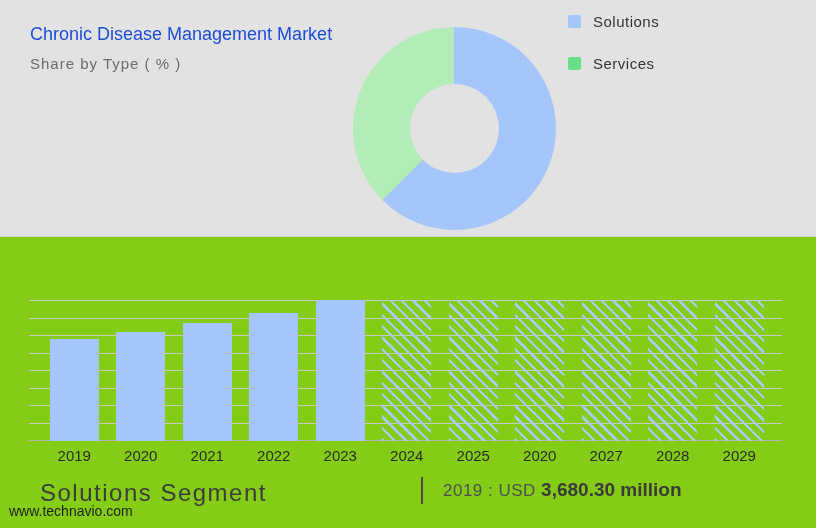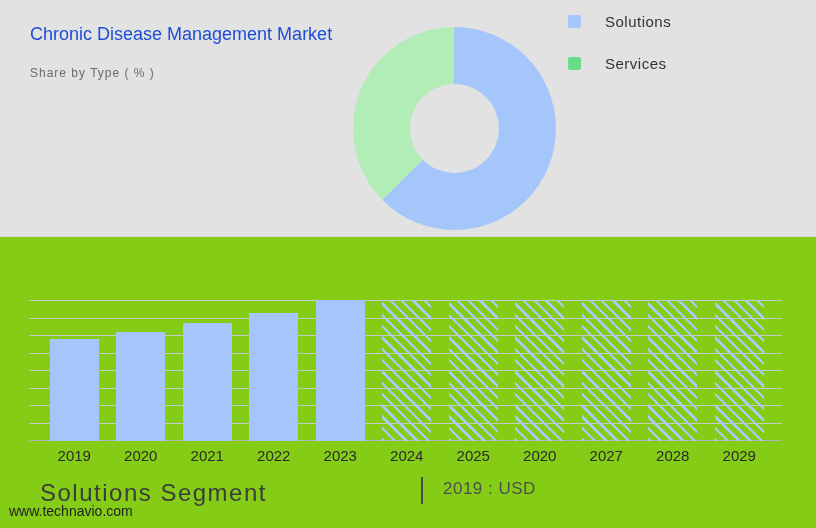--- a/index.html
+++ b/index.html
@@ -5,31 +5,31 @@
   :root { --hatch:#a9c9f7; }
   * { margin:0; padding:0; box-sizing:border-box; }
   html,body { width:816px; height:528px; overflow:hidden;
     font-family:"Liberation Sans", sans-serif; background:#f2f3f5; }
 
   
   .top-section { position:relative; width:816px; height:237px; background:#e2e2e3;
     border-bottom:1px solid #d6d7d8; }
   .title-block { position:absolute; left:30px; top:20px; width:322px; }
   .page-title { font-size:18px; font-weight:normal; line-height:29px; color:#1d4ed8; }
-  .page-subtitle { margin-top:17px; font-size:12px; color:#6b6b6b; letter-spacing:1px; }
+  .page-subtitle { margin-top:6px; font-size:15px; color:#6b6b6b; letter-spacing:1px; }
 
   .donut { position:absolute; left:353px; top:27px; width:203px; height:203px;
     border-radius:50%; }
   .donut::after { content:""; position:absolute; inset:57px; border-radius:50%;
     background:#e2e2e3; }
 
   .legend { position:absolute; left:568px; top:13px; }
   .legend-item { display:flex; align-items:center; height:16px; margin-bottom:26px; }
   .legend-swatch { width:13px; height:13px; border-radius:2px; flex:none; }
-  .legend-label { margin-left:24px; font-size:15px; color:#333333; letter-spacing:.5px; }
+  .legend-label { margin-left:12px; font-size:15px; color:#333333; letter-spacing:.5px; }
 
   
   .bottom-section { position:relative; width:816px; height:291px; background:#84cc16; }
 
   .plot { position:absolute; left:29px; top:63px; width:753px; height:141px;
     border-bottom:1.5px solid #b4b5b7; }
   .gridline { position:absolute; left:0; width:100%; height:1px; background:#c8c9cb; }
 
   .bars-row { position:absolute; left:29px; top:63px; width:753px; height:141px;
     display:flex; align-items:flex-end; padding-left:12px; }
@@ -134,15 +134,16 @@
       <div class="year-label">2020</div>
       <div class="year-label">2027</div>
       <div class="year-label">2028</div>
       <div class="year-label">2029</div>
     </div>
 
   <div class="segment-label">Solutions Segment</div>
   <div class="value-separator"></div>
   <div class="value-line">
     <span class="value-prefix">2019 : USD </span>
+    <span class="value-bold">3,680.30 million</span>
   </div>
   <div class="site-url">www.technavio.com</div>
 </div>
 
 </body></html>

